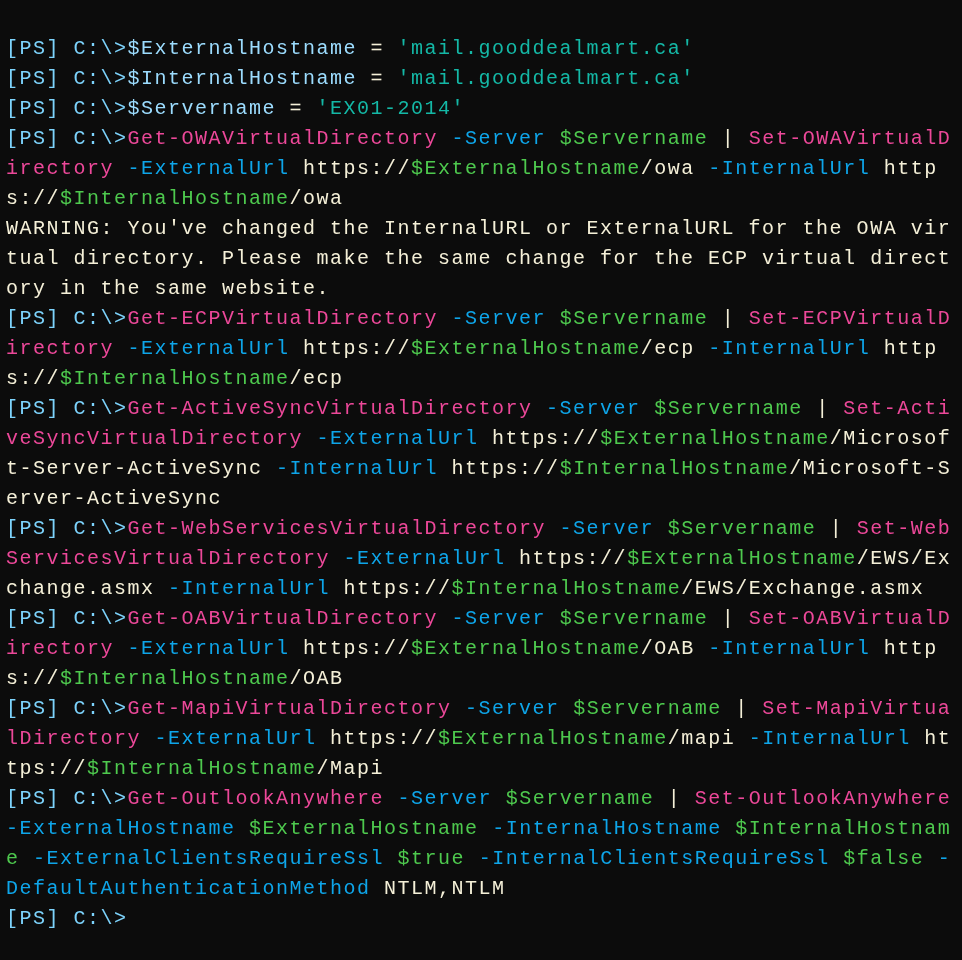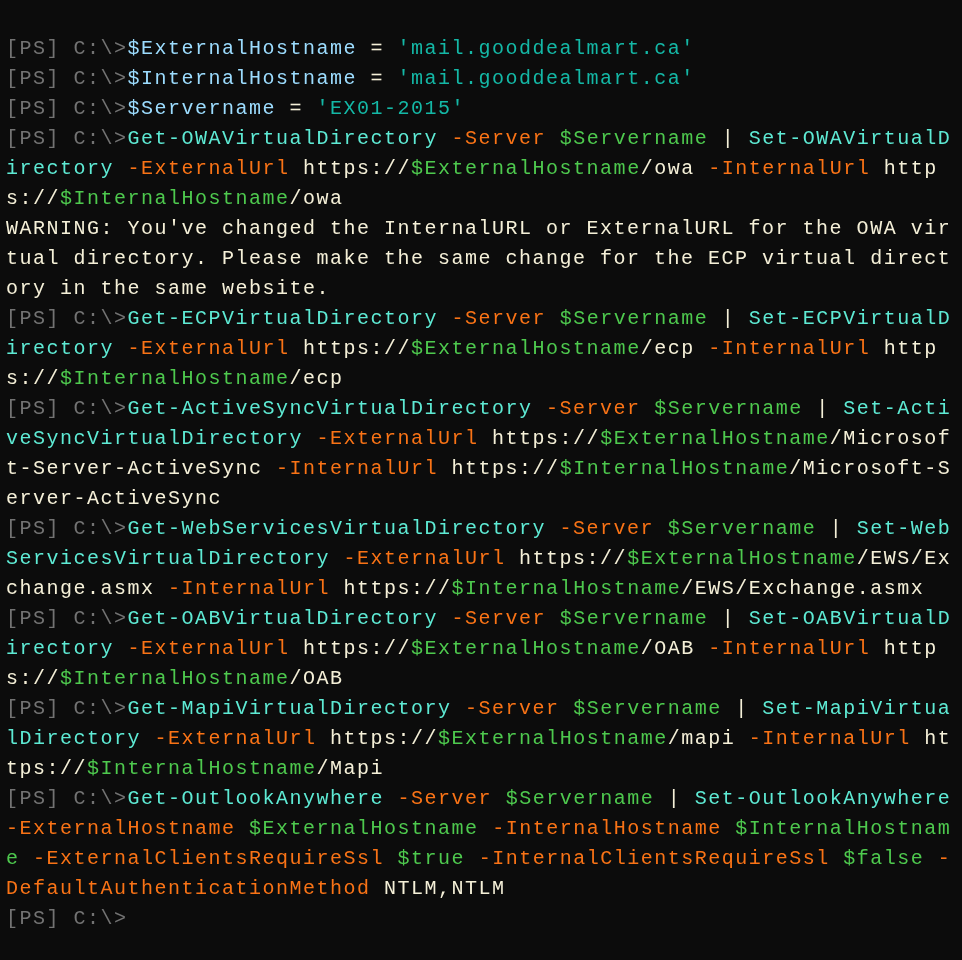--- a/index.html
+++ b/index.html
@@ -13,35 +13,35 @@
   .terminal {
     font-family: Consolas, "Courier New", monospace;
     font-size: 20px;
     line-height: 30px;
     letter-spacing: 1.5px;
     color: #cccccc;
     padding: 4px 6px;
     white-space: pre-wrap;
     word-break: break-all;
   }
-  .white   { color: #737373; }
+  .white   { color: #7dd3fc; }
   .cream   { color: #f5f0d8; }
-  .yellow  { color: #5eead4; }
+  .yellow  { color: #ec4899; }
   .cyan    { color: #14b8a6; }
   .ltblue  { color: #9cdcfe; }
   .green   { color: #4ec94e; }
-  .gray    { color: #f97316; }
+  .gray    { color: #0ea5e9; }
 </style>
 </head>
 <body>
 
 <div class="terminal">
 <span><span class="white">[PS] C:\&gt;</span><span class="ltblue">$ExternalHostname</span><span class="cream"> = </span><span class="cyan">'mail.gooddealmart.ca'</span></span>
 <span><span class="white">[PS] C:\&gt;</span><span class="ltblue">$InternalHostname</span><span class="cream"> = </span><span class="cyan">'mail.gooddealmart.ca'</span></span>
-<span><span class="white">[PS] C:\&gt;</span><span class="ltblue">$Servername</span><span class="cream"> = </span><span class="cyan">'EX01-2015'</span></span>
+<span><span class="white">[PS] C:\&gt;</span><span class="ltblue">$Servername</span><span class="cream"> = </span><span class="cyan">'EX01-2014'</span></span>
 <span><span class="white">[PS] C:\&gt;</span><span class="yellow">Get-OWAVirtualDirectory</span><span> </span><span class="gray">-Server</span><span> </span><span class="green">$Servername</span><span class="cream"> | </span><span class="yellow">Set-OWAVirtualDirectory</span><span> </span><span class="gray">-ExternalUrl</span><span> </span><span class="cream">https://</span><span class="green">$ExternalHostname</span><span class="cream">/owa</span><span> </span><span class="gray">-InternalUrl</span><span> </span><span class="cream">https://</span><span class="green">$InternalHostname</span><span class="cream">/owa</span></span>
 <span class="cream">WARNING: You've changed the InternalURL or ExternalURL for the OWA virtual directory. Please make the same change for the ECP virtual directory in the same website.</span>
 <span><span class="white">[PS] C:\&gt;</span><span class="yellow">Get-ECPVirtualDirectory</span><span> </span><span class="gray">-Server</span><span> </span><span class="green">$Servername</span><span class="cream"> | </span><span class="yellow">Set-ECPVirtualDirectory</span><span> </span><span class="gray">-ExternalUrl</span><span> </span><span class="cream">https://</span><span class="green">$ExternalHostname</span><span class="cream">/ecp</span><span> </span><span class="gray">-InternalUrl</span><span> </span><span class="cream">https://</span><span class="green">$InternalHostname</span><span class="cream">/ecp</span></span>
 <span><span class="white">[PS] C:\&gt;</span><span class="yellow">Get-ActiveSyncVirtualDirectory</span><span> </span><span class="gray">-Server</span><span> </span><span class="green">$Servername</span><span class="cream"> | </span><span class="yellow">Set-ActiveSyncVirtualDirectory</span><span> </span><span class="gray">-ExternalUrl</span><span> </span><span class="cream">https://</span><span class="green">$ExternalHostname</span><span class="cream">/Microsoft-Server-ActiveSync</span><span> </span><span class="gray">-InternalUrl</span><span> </span><span class="cream">https://</span><span class="green">$InternalHostname</span><span class="cream">/Microsoft-Server-ActiveSync</span></span>
 <span><span class="white">[PS] C:\&gt;</span><span class="yellow">Get-WebServicesVirtualDirectory</span><span> </span><span class="gray">-Server</span><span> </span><span class="green">$Servername</span><span class="cream"> | </span><span class="yellow">Set-WebServicesVirtualDirectory</span><span> </span><span class="gray">-ExternalUrl</span><span> </span><span class="cream">https://</span><span class="green">$ExternalHostname</span><span class="cream">/EWS/Exchange.asmx</span><span> </span><span class="gray">-InternalUrl</span><span> </span><span class="cream">https://</span><span class="green">$InternalHostname</span><span class="cream">/EWS/Exchange.asmx</span></span>
 <span><span class="white">[PS] C:\&gt;</span><span class="yellow">Get-OABVirtualDirectory</span><span> </span><span class="gray">-Server</span><span> </span><span class="green">$Servername</span><span class="cream"> | </span><span class="yellow">Set-OABVirtualDirectory</span><span> </span><span class="gray">-ExternalUrl</span><span> </span><span class="cream">https://</span><span class="green">$ExternalHostname</span><span class="cream">/OAB</span><span> </span><span class="gray">-InternalUrl</span><span> </span><span class="cream">https://</span><span class="green">$InternalHostname</span><span class="cream">/OAB</span></span>
 <span><span class="white">[PS] C:\&gt;</span><span class="yellow">Get-MapiVirtualDirectory</span><span> </span><span class="gray">-Server</span><span> </span><span class="green">$Servername</span><span class="cream"> | </span><span class="yellow">Set-MapiVirtualDirectory</span><span> </span><span class="gray">-ExternalUrl</span><span> </span><span class="cream">https://</span><span class="green">$ExternalHostname</span><span class="cream">/mapi</span><span> </span><span class="gray">-InternalUrl</span><span> </span><span class="cream">https://</span><span class="green">$InternalHostname</span><span class="cream">/Mapi</span></span>
 <span><span class="white">[PS] C:\&gt;</span><span class="yellow">Get-OutlookAnywhere</span><span> </span><span class="gray">-Server</span><span> </span><span class="green">$Servername</span><span class="cream"> | </span><span class="yellow">Set-OutlookAnywhere</span><span> </span><span class="gray">-ExternalHostname</span><span> </span><span class="green">$ExternalHostname</span><span> </span><span class="gray">-InternalHostname</span><span> </span><span class="green">$InternalHostname</span><span> </span><span class="gray">-ExternalClientsRequireSsl</span><span> </span><span class="green">$true</span><span> </span><span class="gray">-InternalClientsRequireSsl</span><span> </span><span class="green">$false</span><span> </span><span class="gray">-DefaultAuthenticationMethod</span><span> </span><span class="cream">NTLM,NTLM</span></span>
 <span><span class="white">[PS] C:\&gt;</span></span>
 </div>

